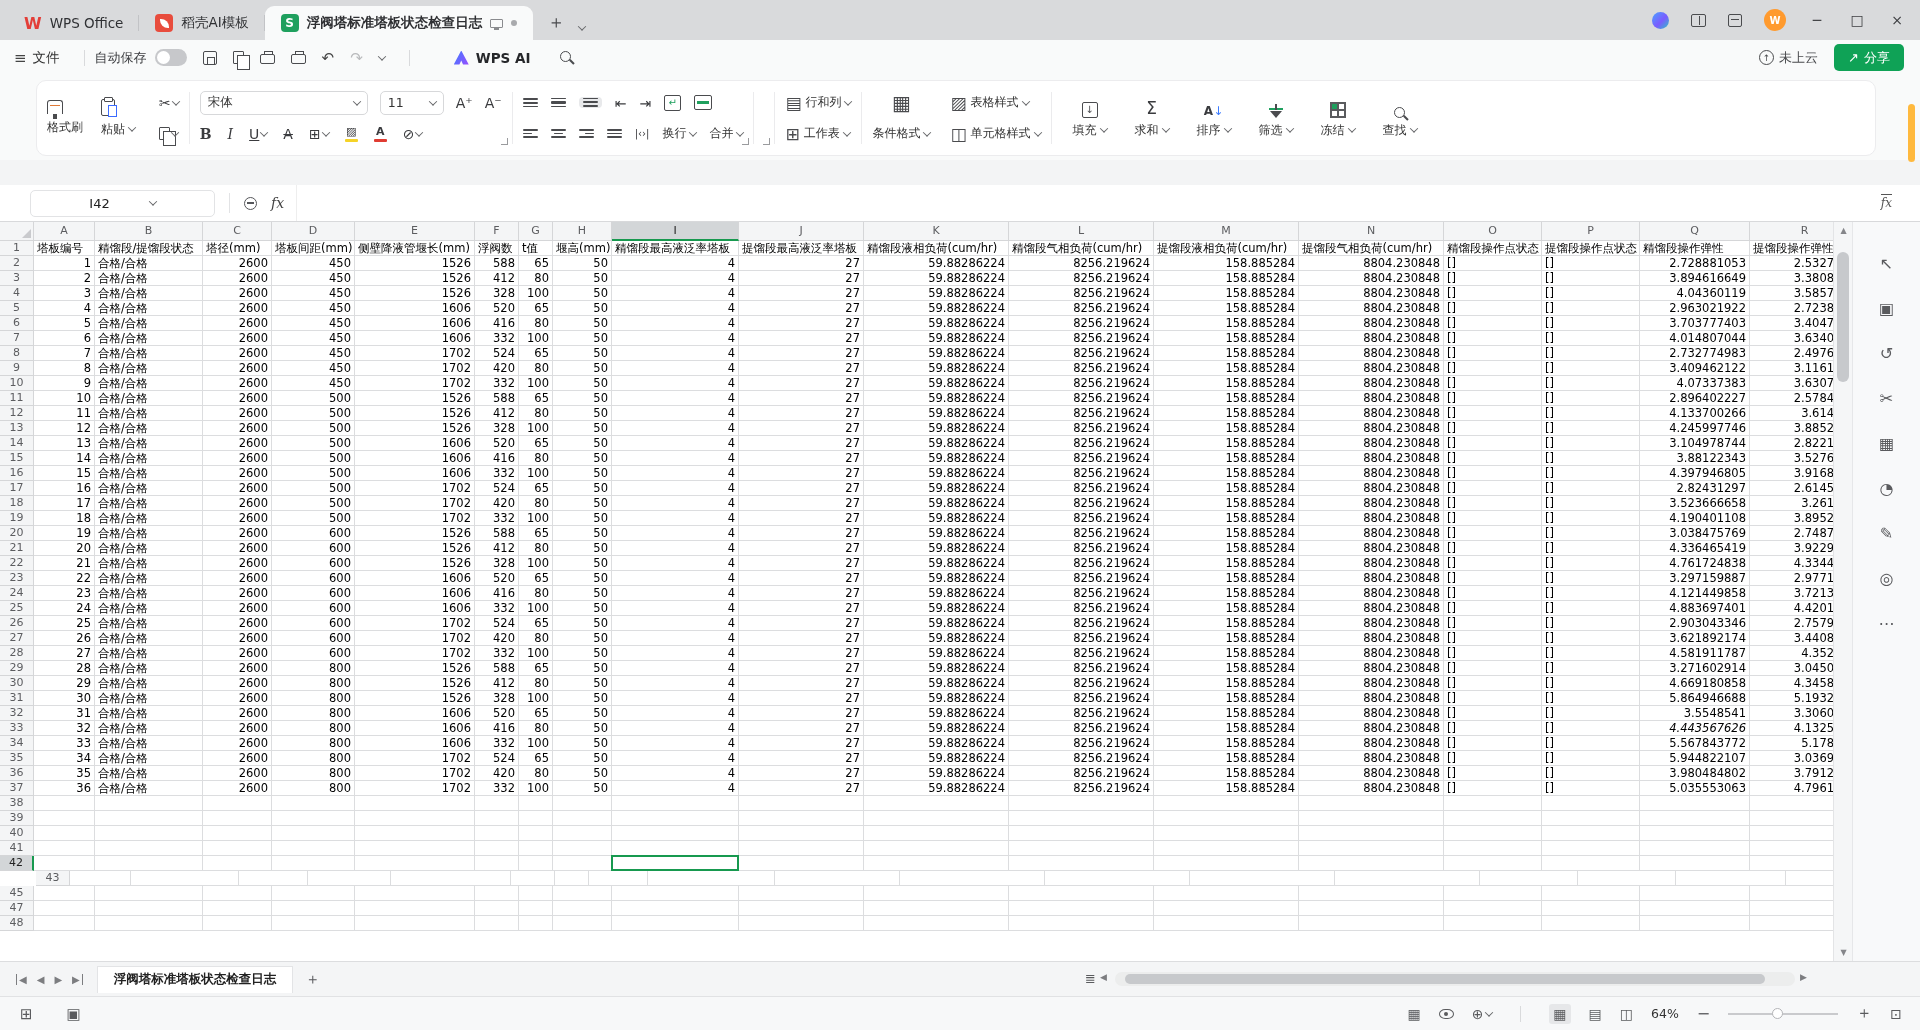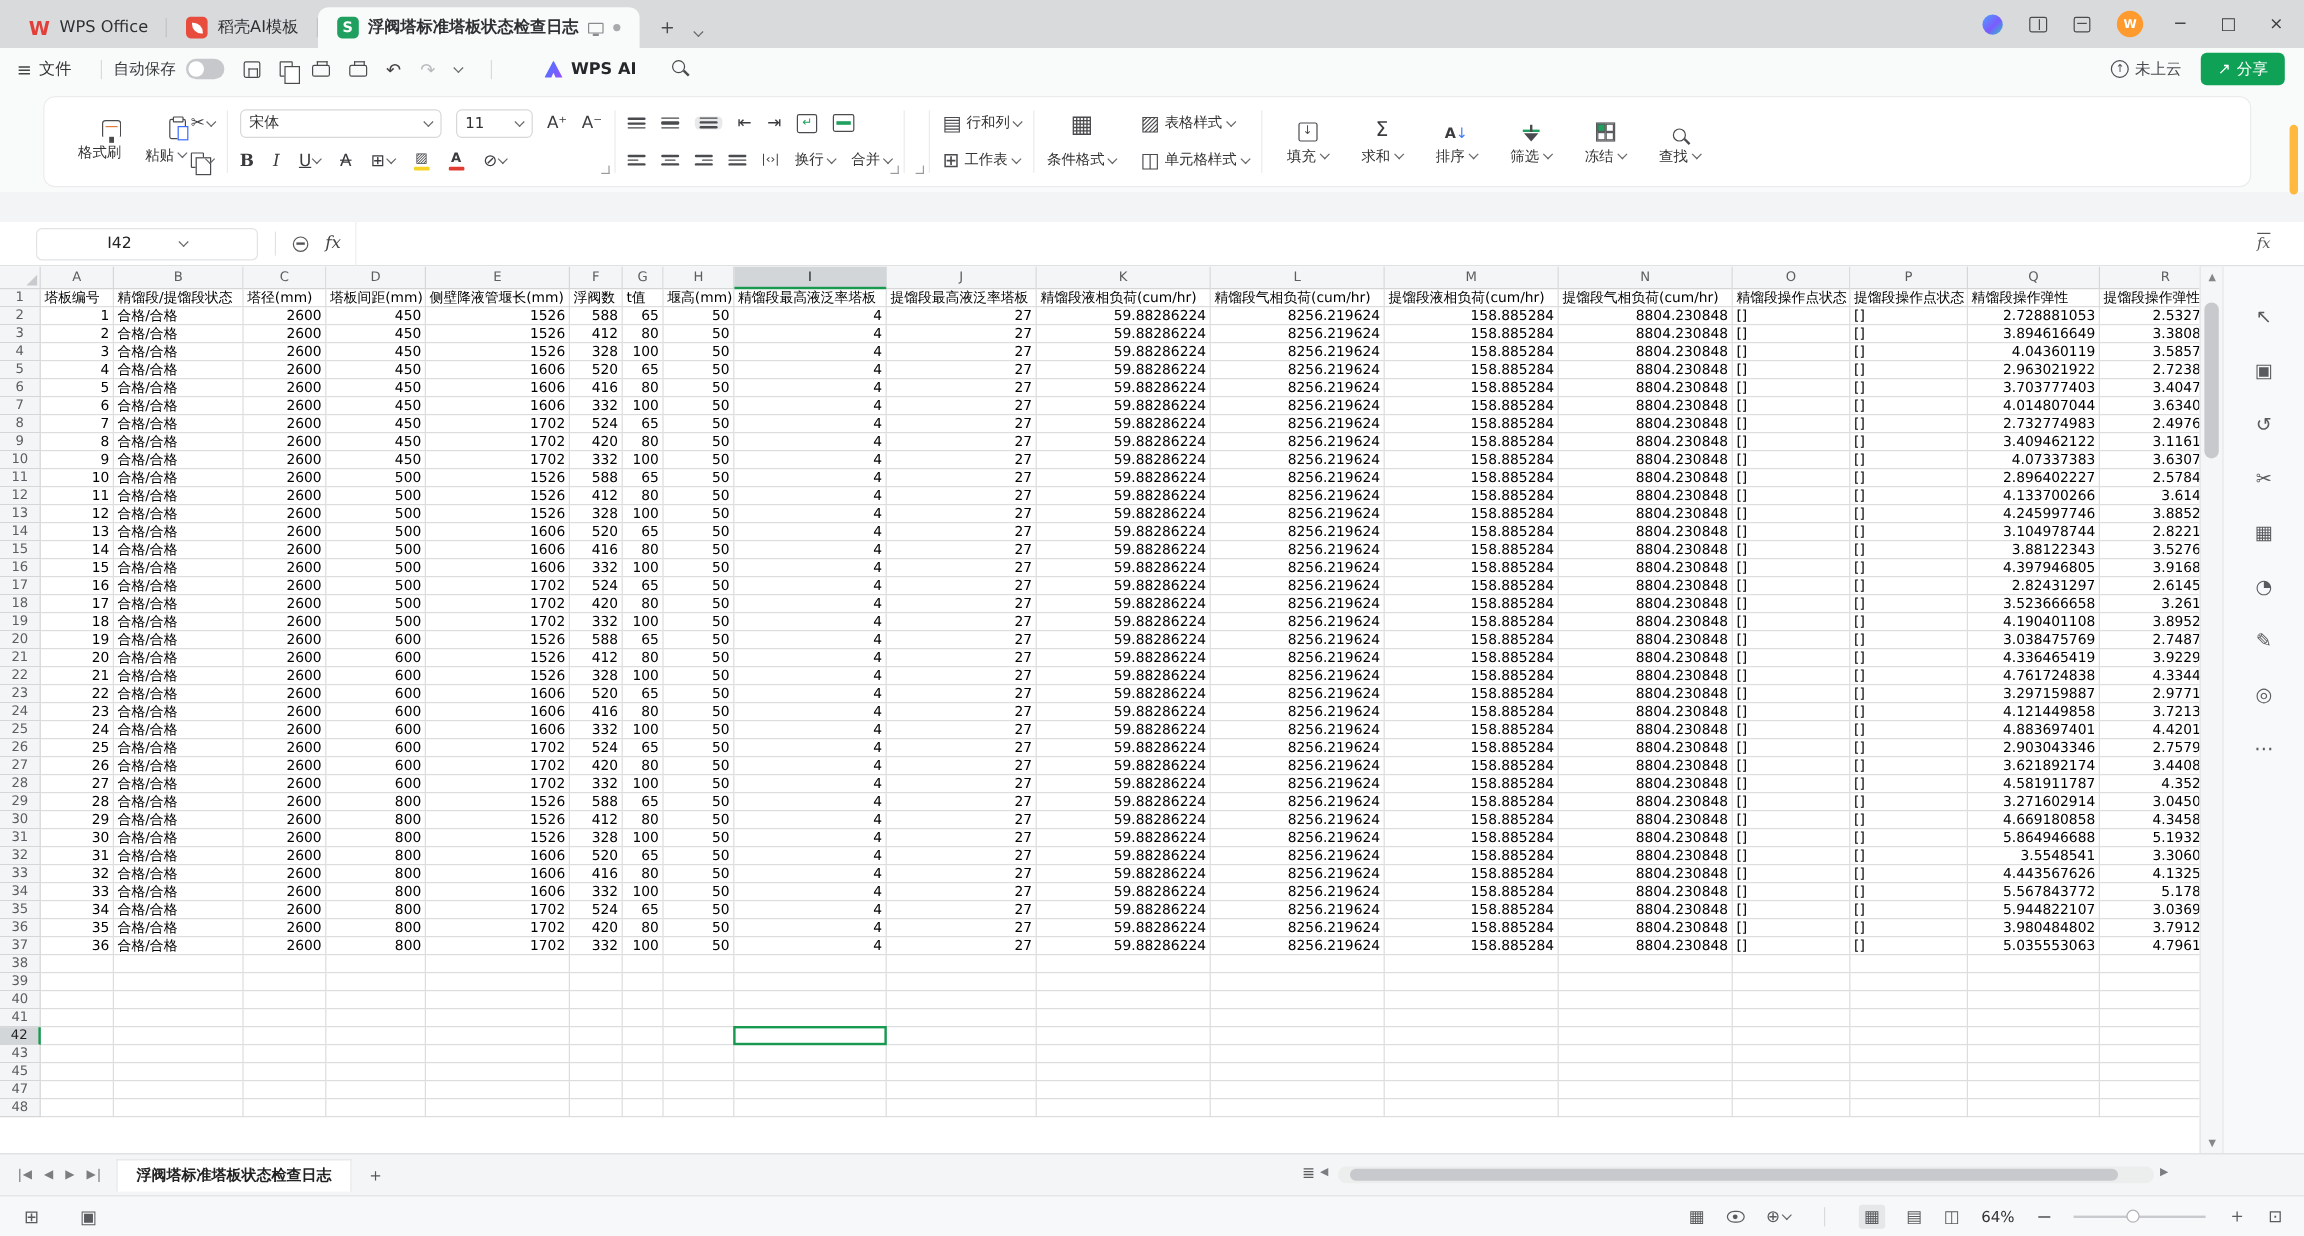--- a/index.html
+++ b/index.html
@@ -50,21 +50,21 @@
   .mb-right { position:absolute; right:16px; top:0; height:35px; display:flex; align-items:center; gap:16px; }
   .cloud { display:flex; align-items:center; gap:5px; color:#4a4b4e; font-size:13px; }
   .cloud .cc { width:15px; height:15px; border:1.3px solid #4a4b4e; border-radius:50%; display:flex; align-items:center; justify-content:center; font-size:9px; }
   .share-btn { background:#0fa256; color:#fff; border:none; border-radius:5px; height:27px; padding:0 14px; font-size:13px; display:flex; align-items:center; gap:5px; }
 
   
   .ribbonzone { position:absolute; left:0; top:75px; width:1920px; height:85px; background:#f9fafa; }
   .ribboncard { position:absolute; left:36px; top:5px; width:1840px; height:76px; background:#fff; border:1px solid #ececee; border-radius:10px; display:flex; align-items:center; }
   .grp { display:flex; align-items:center; height:60px; padding:0 10px; position:relative; }
   .gsep { width:1px; height:52px; background:#ebebed; }
-  .bigbtn { width:54px; display:flex; flex-direction:column; align-items:flex-end; gap:5px; font-size:12px; color:#333; }
+  .bigbtn { width:54px; display:flex; flex-direction:column; align-items:flex-start; gap:5px; font-size:12px; color:#333; }
   .two-rows { display:flex; flex-direction:column; gap:7px; }
   .rrow { display:flex; align-items:center; gap:12px; height:24px; }
   .combo { border:1px solid #d7d8da; border-radius:5px; height:24px; display:flex; align-items:center; justify-content:space-between; padding:0 7px; font-size:12.5px; background:#fff; }
   .glyphbtn { font-size:14px; color:#3a3b3e; display:flex; align-items:center; gap:2px; }
   .glyphbtn.sel { background:#e8e9eb; border-radius:4px; padding:1px 4px; }
   .bU { font-weight:bold; font-family:"DejaVu Serif",serif; }
   .iI { font-style:italic; font-family:"DejaVu Serif",serif; }
   .uU { text-decoration:underline; }
   .sS { text-decoration:line-through; }
   .colorbar { display:inline-block; width:13px; height:3px; border-radius:1px; vertical-align:bottom; }
@@ -1204,21 +1204,21 @@
       <div class="cell num" style="width: 34px; height: 15px; line-height: 14px;">80</div>
       <div class="cell num" style="width: 59px; height: 15px; line-height: 14px;">50</div>
       <div class="cell num" style="width: 127px; height: 15px; line-height: 14px;">4</div>
       <div class="cell num" style="width: 125px; height: 15px; line-height: 14px;">27</div>
       <div class="cell num" style="width: 145px; height: 15px; line-height: 14px;">59.88286224</div>
       <div class="cell num" style="width: 145px; height: 15px; line-height: 14px;">8256.219624</div>
       <div class="cell num" style="width: 145px; height: 15px; line-height: 14px;">158.885284</div>
       <div class="cell num" style="width: 145px; height: 15px; line-height: 14px;">8804.230848</div>
       <div class="cell txt" style="width: 98px; height: 15px; line-height: 14px;">[]</div>
       <div class="cell txt" style="width: 98px; height: 15px; line-height: 14px;">[]</div>
-      <div class="cell num" style="width: 110px; height: 15px; line-height: 14px;">4.443567626</div>
+      <div class="cell num" style="width: 110px; height: 15px; line-height: 14px; font-style: italic;">4.443567626</div>
       <div class="cell num" style="width: 110px; height: 15px; line-height: 14px;">4.1325148</div>
     </div>
     <div class="grow">
       <div class="rnum" style="width: 34px; height: 15px; line-height: 14px;">34</div>
       <div class="cell num" style="width: 61px; height: 15px; line-height: 14px;">33</div>
       <div class="cell txt" style="width: 108px; height: 15px; line-height: 14px;">合格/合格</div>
       <div class="cell num" style="width: 69px; height: 15px; line-height: 14px;">2600</div>
       <div class="cell num" style="width: 83px; height: 15px; line-height: 14px;">800</div>
       <div class="cell num" style="width: 120px; height: 15px; line-height: 14px;">1606</div>
       <div class="cell num" style="width: 44px; height: 15px; line-height: 14px;">332</div>
@@ -1397,21 +1397,21 @@
       <div class="cell num" style="width: 145px; height: 15px; line-height: 14px;"></div>
       <div class="cell num" style="width: 145px; height: 15px; line-height: 14px;"></div>
       <div class="cell num" style="width: 145px; height: 15px; line-height: 14px;"></div>
       <div class="cell num" style="width: 145px; height: 15px; line-height: 14px;"></div>
       <div class="cell num" style="width: 98px; height: 15px; line-height: 14px;"></div>
       <div class="cell num" style="width: 98px; height: 15px; line-height: 14px;"></div>
       <div class="cell num" style="width: 110px; height: 15px; line-height: 14px;"></div>
       <div class="cell num" style="width: 110px; height: 15px; line-height: 14px;"></div>
     </div>
     <div class="grow">
-      <div class="rnum" style="width: 34px; height: 15px; line-height: 14px;">43</div>
+      <div class="rnum" style="width: 34px; height: 15px; line-height: 14px; margin-left: 36px;">43</div>
       <div class="cell num" style="width: 61px; height: 15px; line-height: 14px;"></div>
       <div class="cell num" style="width: 108px; height: 15px; line-height: 14px;"></div>
       <div class="cell num" style="width: 69px; height: 15px; line-height: 14px;"></div>
       <div class="cell num" style="width: 83px; height: 15px; line-height: 14px;"></div>
       <div class="cell num" style="width: 120px; height: 15px; line-height: 14px;"></div>
       <div class="cell num" style="width: 44px; height: 15px; line-height: 14px;"></div>
       <div class="cell num" style="width: 34px; height: 15px; line-height: 14px;"></div>
       <div class="cell num" style="width: 59px; height: 15px; line-height: 14px;"></div>
       <div class="cell num" style="width: 127px; height: 15px; line-height: 14px;"></div>
       <div class="cell num" style="width: 125px; height: 15px; line-height: 14px;"></div>

